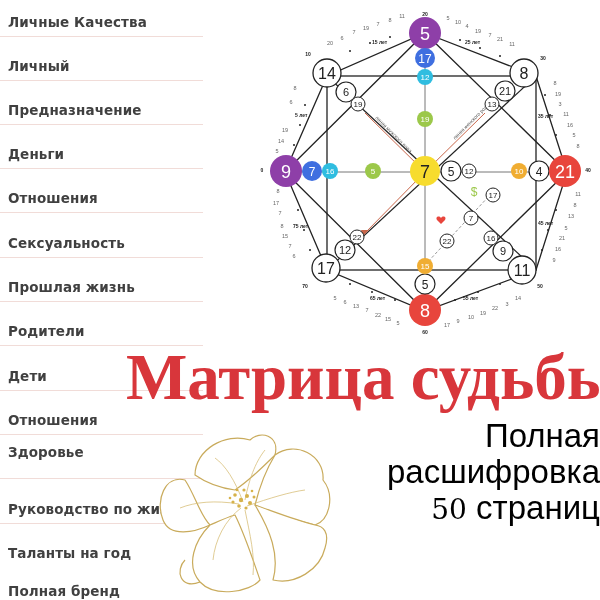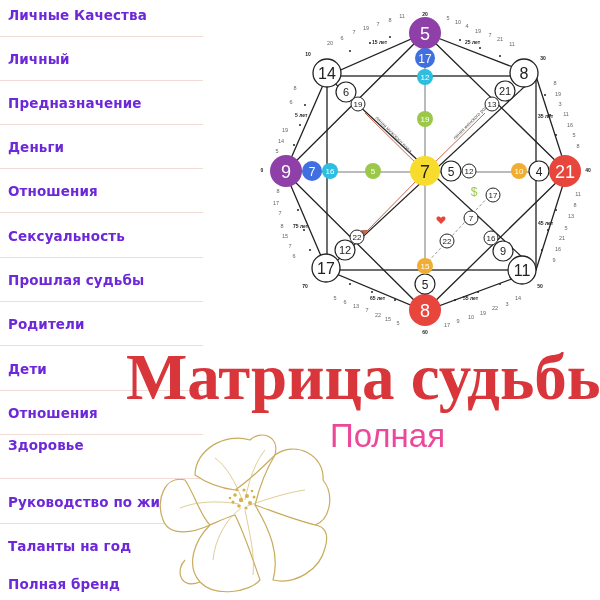--- a/index.html
+++ b/index.html
@@ -1,23 +1,23 @@
 <!DOCTYPE html>
 <html><head>
 <meta charset="utf-8">
 <style>
   html, body { margin:0; padding:0; background:#ffffff; }
   body { width:600px; height:600px; position:relative; overflow:hidden; font-family:"Liberation Sans", sans-serif; }
   .sidebar { position:absolute; left:0; top:0; width:205px; }
-  .sidebar-item { position:absolute; left:8px; width:195px; height:44px; font-family:"DejaVu Sans", sans-serif; font-weight:bold; font-size:13.5px; color:#6d28d9; line-height:30px; }
+  .sidebar-item { position:absolute; left:8px; width:195px; height:44px; font-family:"DejaVu Sans", sans-serif; font-weight:bold; font-size:13.5px; color:#404040; line-height:30px;margin-top:7px; }
   .sidebar-item .label { display:block; letter-spacing:0.1px; }
   .divider { position:absolute; left:0; width:203px; height:1px; background:#f1dcd8; }
   .matrix { position:absolute; left:255px; top:10px; width:345px; height:330px; }
   .title { position:absolute; left:126px; top:340px; font-family:Liberation Serif, serif; font-weight:bold; font-size:65px; color:#d8363b; letter-spacing:0px; white-space:nowrap; }
-  .subtitle { position:absolute; left:330px; top:418px; width:270px; text-align:left; font-family:"Liberation Sans", sans-serif; font-size:33px; line-height:36px; color:#ec4899; }
+  .subtitle { position:absolute; left:330px; top:418px; width:270px; text-align:right; font-family:"Liberation Sans", sans-serif; font-size:33px; line-height:36px; color:#000000; }
   .subtitle .num { font-family:"DejaVu Serif", serif; font-size:28px; }
   .flower { position:absolute; left:155px; top:420px; width:190px; height:180px; }
   .num-txt { font-family:"Liberation Sans", sans-serif; }
 </style>
 </head>
 <body>
 
 <div class="sidebar">
   <div class="sidebar-item" style="top:0px">
       <span class="label">Личные Качества</span>
@@ -37,21 +37,21 @@
   <div class="divider" style="top:168px"></div>
   <div class="sidebar-item" style="top:176px">
       <span class="label">Отношения</span>
     </div>
   <div class="divider" style="top:212px"></div>
   <div class="sidebar-item" style="top:221px">
       <span class="label">Сексуальность</span>
     </div>
   <div class="divider" style="top:257px"></div>
   <div class="sidebar-item" style="top:265px">
-      <span class="label">Прошлая судьбы</span>
+      <span class="label">Прошлая жизнь</span>
     </div>
   <div class="divider" style="top:301px"></div>
   <div class="sidebar-item" style="top:309px">
       <span class="label">Родители</span>
     </div>
   <div class="divider" style="top:345px"></div>
   <div class="sidebar-item" style="top:354px">
       <span class="label">Дети</span>
     </div>
   <div class="divider" style="top:390px"></div>
@@ -389,13 +389,15 @@
     <circle cx="455" cy="300" r="1"></circle>
       <circle cx="478" cy="292" r="1"></circle>
       <circle cx="500" cy="284" r="1"></circle>
   </g>
 </svg>
 
 <div class="title">Матрица  судьбы</div>
 
 <div class="subtitle">
   <div>Полная</div>
+  <div>расшифровка</div>
+  <div><span class="num">50</span><span> страниц</span></div>
 </div>
 
 </body></html>

